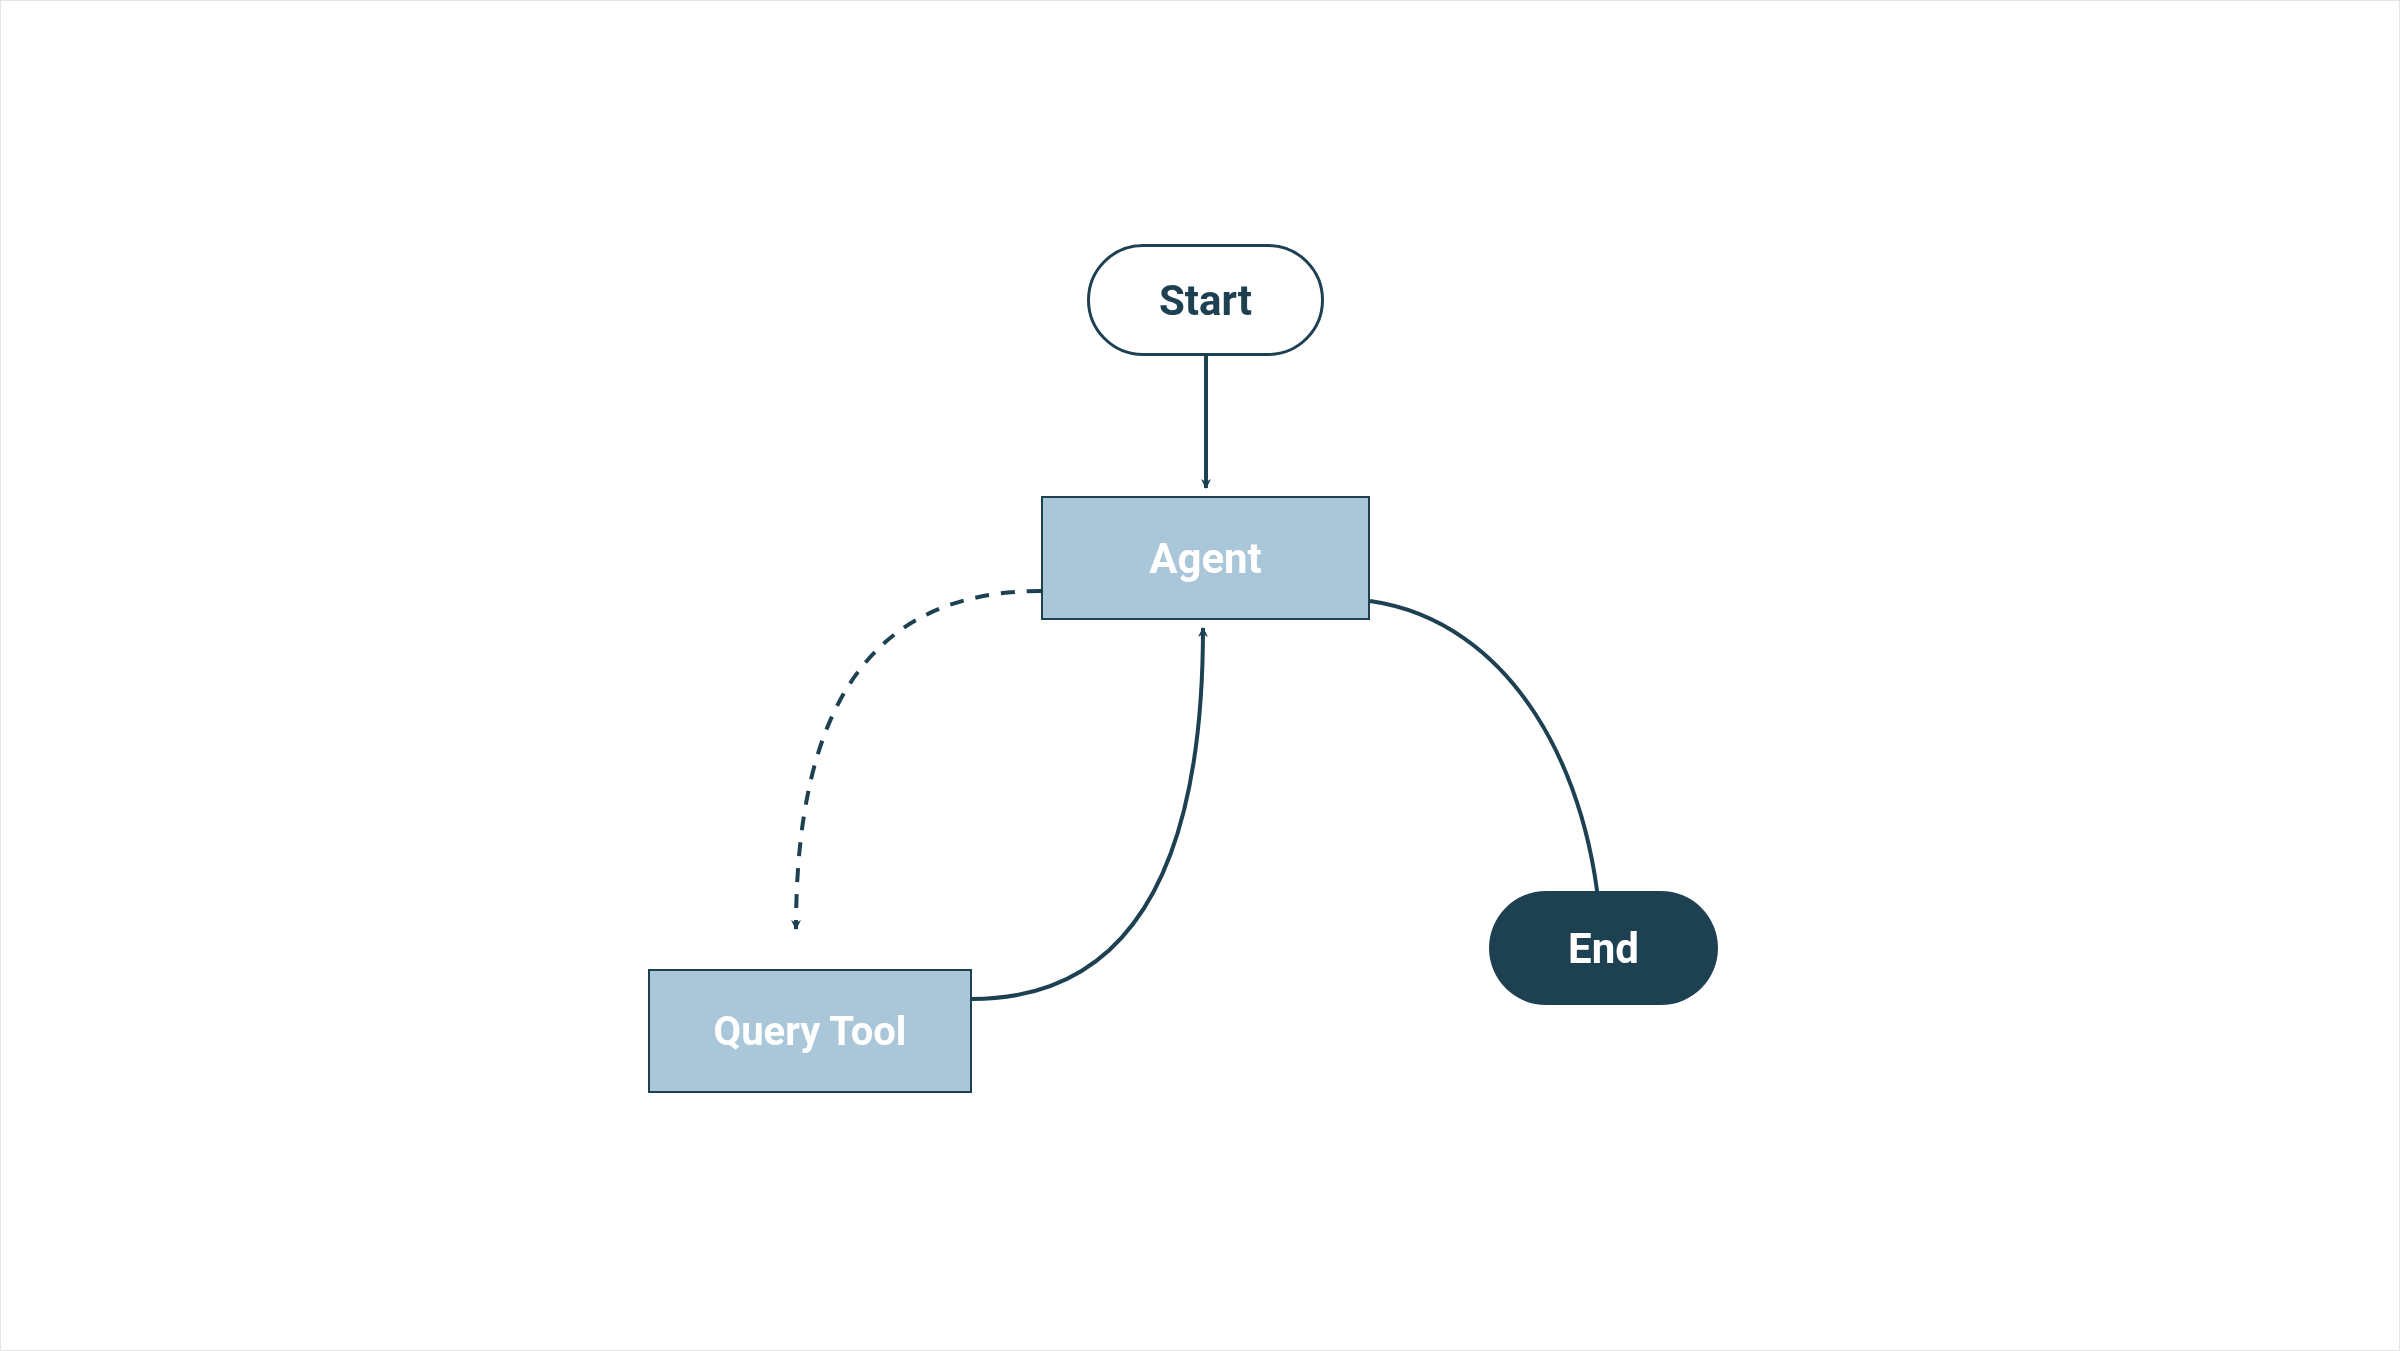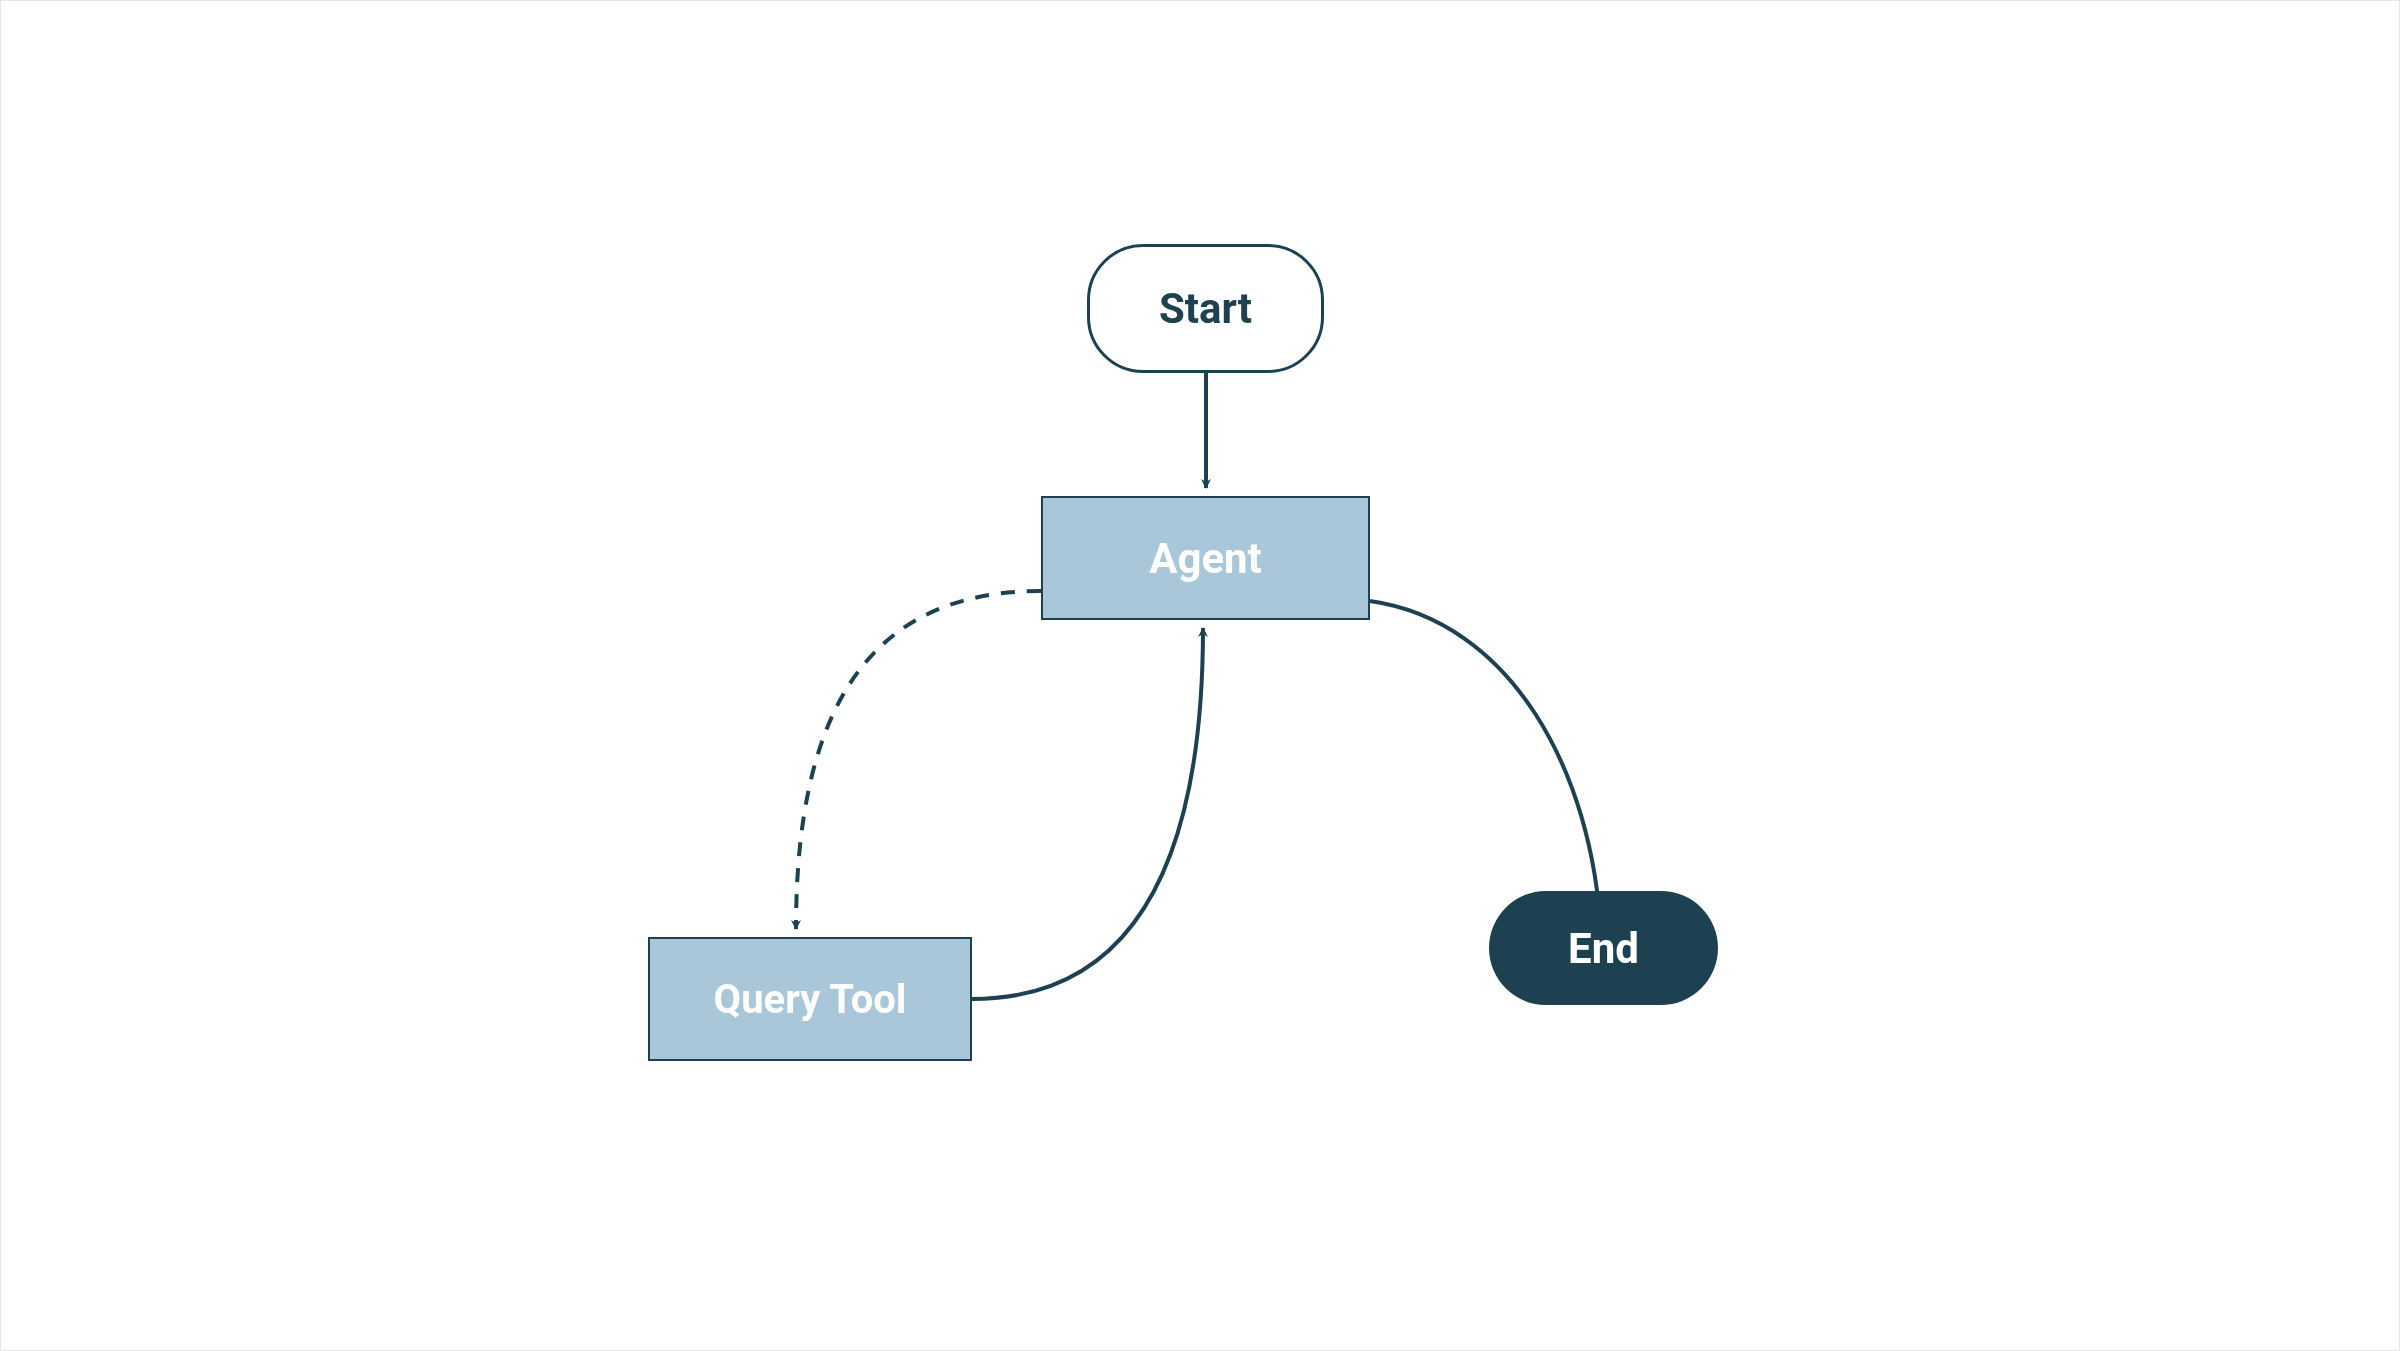--- a/index.html
+++ b/index.html
@@ -24,40 +24,40 @@
       position: absolute;
       display: flex;
       align-items: center;
       justify-content: center;
       font-weight: 700;
     }
     .node-start {
       left: 1086px;
       top: 243px;
       width: 237px;
-      height: 129px;
+      height: 112px;
       border: 3px solid #1e4152;
       border-radius: 56px;
       background: #ffffff;
       color: #1e4152;
       font-size: 42px;
     }
     .node-agent {
       left: 1040px;
       top: 495px;
       width: 329px;
       height: 124px;
       border: 2px solid #1e4152;
       background: #a9c7d9;
       color: #ffffff;
       font-size: 42px;
     }
     .node-query-tool {
       left: 647px;
-      top: 936px;
+      top: 968px;
       width: 324px;
       height: 124px;
       border: 2px solid #1e4152;
       background: #a9c7d9;
       color: #ffffff;
       font-size: 40px;
     }
     .node-end {
       left: 1488px;
       top: 890px;

